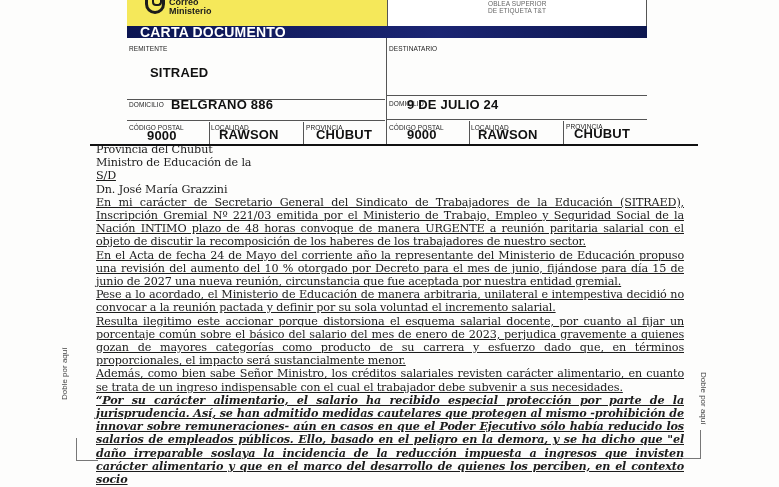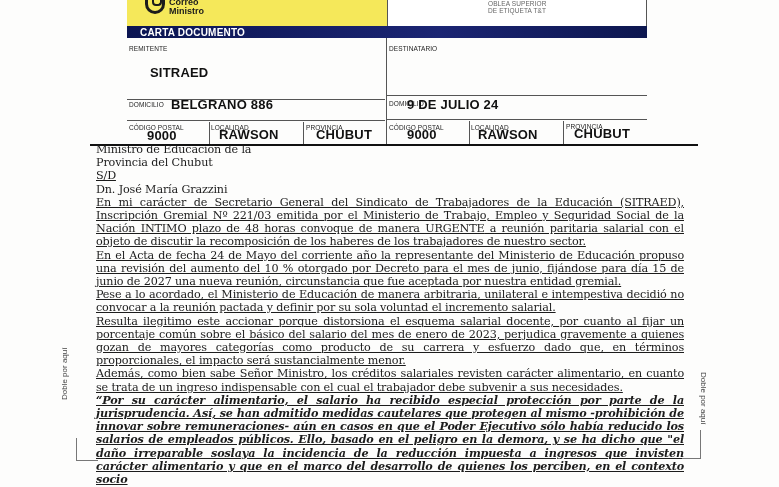--- a/index.html
+++ b/index.html
@@ -35,21 +35,21 @@
   .oblea-text {
     position: absolute; left: 100px; top: 0px; font-size: 6.5px; line-height: 7px; color: #666;
     text-transform: uppercase; letter-spacing: 0.1px;
   }
 
   .navy-band {
     position: absolute; left: 127px; top: 26px; width: 520px; height: 12px;
     background: linear-gradient(90deg, #0b1552 0%, #1b2573 60%, #0d174f 100%);
   }
   .navy-title {
-    position: absolute; left: 140px; top: 26px; color: #ffffff; font-size: 10px; font-weight: bold;
+    position: absolute; left: 140px; top: 26px; color: #ffffff; font-size: 14px; font-weight: bold;
     letter-spacing: 0.2px; line-height: 13px; font-family: "Liberation Sans", sans-serif;
   }
 
   .field-label { position: absolute; font-size: 6.5px; color: #222; text-transform: uppercase; letter-spacing: 0.1px; }
   .field-value { position: absolute; font-size: 13px; font-weight: bold; color: #111; letter-spacing: 0.2px; }
 
   .vline { position: absolute; background: #555; width: 1px; }
   .hline { position: absolute; background: #555; height: 1px; }
   .thick { position: absolute; background: #111; height: 2px; }
 
@@ -77,21 +77,21 @@
 </head>
 <body>
 
 <div class="page">
 
   <div class="yellow-band"></div>
   <div class="logo">
     <div class="logo-mark"></div>
     <div class="logo-text">
       <div>Correo</div>
-      <div>Ministro</div>
+      <div>Ministerio</div>
     </div>
   </div>
   <div class="oblea-box">
     <div class="oblea-text">
       <div>OBLEA SUPERIOR</div>
       <div>DE ETIQUETA T&amp;T</div>
     </div>
   </div>
   <div class="navy-band"></div>
   <div class="navy-title">CARTA DOCUMENTO</div>
@@ -123,22 +123,22 @@
   <div class="vline" style="left:469px; top:121px; height:23px;"></div>
   <div class="field-label" style="left:471px; top:124px;">LOCALIDAD</div>
   <div class="field-value" style="left:478px; top:127px;">RAWSON</div>
   <div class="vline" style="left:563px; top:121px; height:23px;"></div>
   <div class="field-label" style="left:566px; top:123px;">PROVINCIA</div>
   <div class="field-value" style="left:574px; top:126px;">CHUBUT</div>
 
   <div class="thick" style="left:90px; top:144px; width:608px;"></div>
 
   <div class="body-text">
+    <div class="addr-line">Provincia del Chubut</div>
     <div class="addr-line">Ministro de Educación de la</div>
-    <div class="addr-line">Provincia del Chubut</div>
     <div class="addr-line underline">S/D</div>
     <div class="addr-line">Dn. José María Grazzini</div>
     <p><span>En mi carácter de Secretario General del Sindicato de Trabajadores de la Educación (SITRAED), Inscripción Gremial Nº 221/03 emitida por el Ministerio de Trabajo, Empleo y Seguridad Social de la Nación INTIMO plazo de 48 horas convoque de manera </span><span class="underline">URGENTE</span><span> a reunión paritaria salarial con el objeto de discutir la recomposición de los haberes de los trabajadores de nuestro sector.</span></p>
     <p>En el Acta de fecha 24 de Mayo del corriente año la representante del Ministerio de Educación propuso una revisión del aumento del 10 % otorgado por Decreto para el mes de junio, fijándose para día 15 de junio de 2027 una nueva reunión, circunstancia que fue aceptada por nuestra entidad gremial.</p>
     <p>Pese a lo acordado, el Ministerio de Educación de manera arbitraria, unilateral e intempestiva decidió no convocar a la reunión pactada y definir por su sola voluntad el incremento salarial.</p>
     <p>Resulta ilegitimo este accionar porque distorsiona el esquema salarial docente, por cuanto al fijar un porcentaje común sobre el básico del salario del mes de enero de 2023, perjudica gravemente a quienes gozan de mayores categorías como producto de su carrera y esfuerzo dado que, en términos proporcionales, el impacto será sustancialmente menor.</p>
     <p>Además, como bien sabe Señor Ministro, los créditos salariales revisten carácter alimentario, en cuanto se trata de un ingreso indispensable con el cual el trabajador debe subvenir a sus necesidades.</p>
     <p class="quote">“Por su carácter alimentario, el salario ha recibido especial protección por parte de la jurisprudencia. Así, se han admitido medidas cautelares que protegen al mismo -prohibición de innovar sobre remuneraciones- aún en casos en que el Poder Ejecutivo sólo había reducido los salarios de empleados públicos. Ello, basado en el peligro en la demora, y se ha dicho que "el daño irreparable soslaya la incidencia de la reducción impuesta a ingresos que invisten carácter alimentario y que en el marco del desarrollo de quienes los perciben, en el contexto socio</p>
   </div>
 

